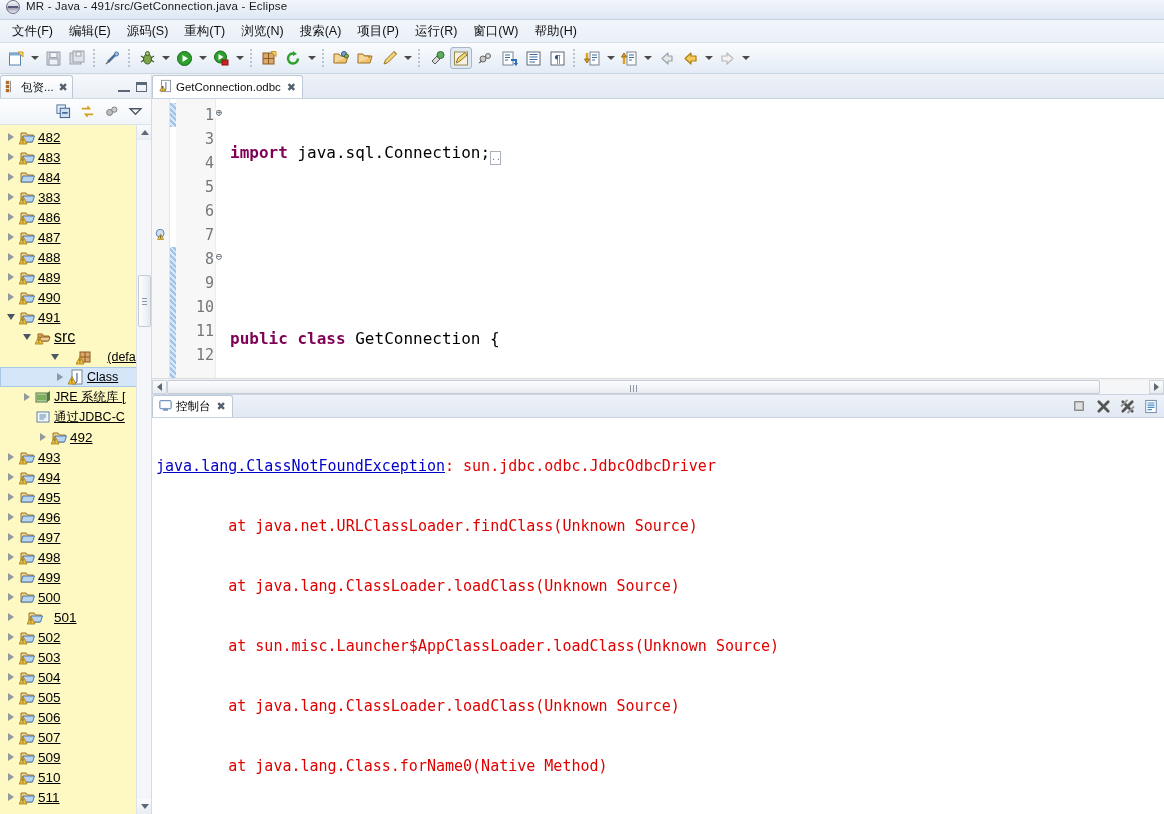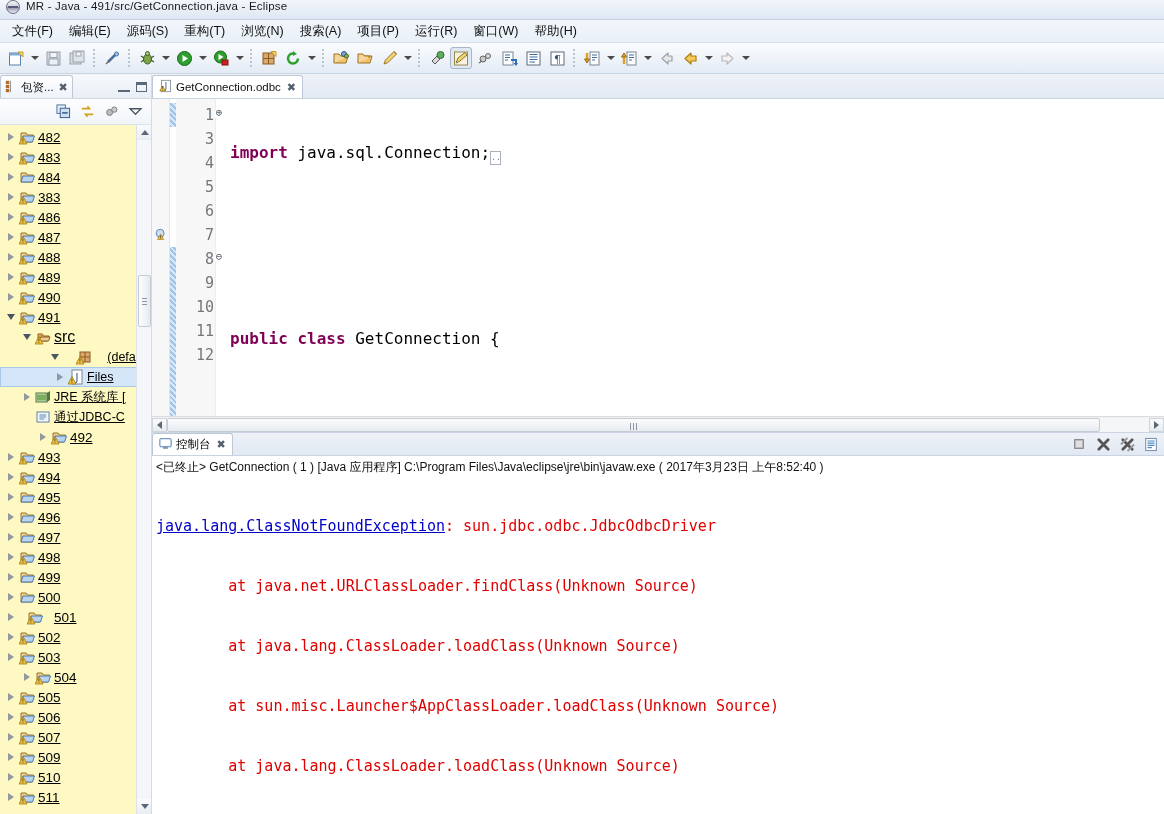--- a/index.html
+++ b/index.html
@@ -652,21 +652,21 @@
             <div class="trow" style="padding-left: 52px; background: rgb(212, 230, 248); border: 1px solid rgb(168, 200, 232); height: 20px;">
               <span class="arrow">
                 <span class="tri-r"></span>
               </span>
               <span class="ticon"><svg width="16" height="16" viewBox="0 0 16 16">
                   <rect x="4" y="1" width="10" height="14" fill="#fff" stroke="#7a8594"></rect>
                   <text x="9" y="12" font-size="10" text-anchor="middle" fill="#2a4f8a" font-family="DejaVu Sans, sans-serif">J</text>
                   <path d="M0 15 L4 7.5 L8 15 Z" fill="#f2c240" stroke="#a07a10" stroke-width="0.8"></path>
                   <text x="4" y="14.3" font-size="6" text-anchor="middle" fill="#000" font-family="DejaVu Sans, sans-serif">!</text>
                 </svg></span>
-              <span class="tlabel" style="font-size: 12.5px;">Files</span>
+              <span class="tlabel" style="font-size: 12.5px;">Class</span>
             </div>
             <div class="trow" style="padding-left: 20px;">
               <span class="arrow">
                 <span class="tri-r"></span>
               </span>
               <span class="ticon"><svg width="16" height="16" viewBox="0 0 16 16">
                   <rect x="1" y="4" width="11" height="9" fill="#cfe0c0" stroke="#4d7a3a"></rect>
                   <rect x="2" y="5.5" width="9" height="6" fill="#7fae5f"></rect>
                   <path d="M12 4 L15 2 L15 11 L12 13 Z" fill="#4d7a3a"></path>
                 </svg></span>
@@ -808,21 +808,21 @@
                 <span class="tri-r"></span>
               </span>
               <span class="ticon"><svg width="16" height="16" viewBox="0 0 16 16">
                   <path d="M2 13 V4 H7 L8.5 6 H14.5 L13 13 Z" fill="#f3d18a" stroke="#9a7524"></path>
                   <path d="M2 13 L4 7 H15.5 L13.5 13 Z" fill="#b9d4f0" stroke="#4a7aad"></path>
                   <path d="M0 15 L4 7.5 L8 15 Z" fill="#f2c240" stroke="#a07a10" stroke-width="0.8"></path>
                   <text x="4" y="14.3" font-size="6" text-anchor="middle" fill="#000" font-family="DejaVu Sans, sans-serif">!</text>
                 </svg></span>
               <span class="tlabel">503</span>
             </div>
-            <div class="trow" style="padding-left: 20px;">
+            <div class="trow" style="padding-left: 4px;">
               <span class="arrow">
                 <span class="tri-r"></span>
               </span>
               <span class="ticon"><svg width="16" height="16" viewBox="0 0 16 16">
                   <path d="M2 13 V4 H7 L8.5 6 H14.5 L13 13 Z" fill="#f3d18a" stroke="#9a7524"></path>
                   <path d="M2 13 L4 7 H15.5 L13.5 13 Z" fill="#b9d4f0" stroke="#4a7aad"></path>
                   <path d="M0 15 L4 7.5 L8 15 Z" fill="#f2c240" stroke="#a07a10" stroke-width="0.8"></path>
                   <text x="4" y="14.3" font-size="6" text-anchor="middle" fill="#000" font-family="DejaVu Sans, sans-serif">!</text>
                 </svg></span>
               <span class="tlabel">504</span>
@@ -1044,26 +1044,26 @@
             </span>
             <span class="cbtn">
               <svg width="14" height="15" viewBox="0 0 16 16">
                 <rect x="2" y="1" width="12" height="14" fill="#fff" stroke="#5f7fa5"></rect>
                 <path d="M4 4 H12 M4 6.5 H12 M4 9 H12 M4 11.5 H9" stroke="#4a8ac0" stroke-width="1.3"></path>
               </svg>
             </span>
           </div>
         </div>
 
-        <div class="console-head">&lt;已终止&gt; GetConnection ( 1 )  [Java 应用程序] C:\Program Files\Java\eclipse\jre\bin\javaw.exe ( 2017年3月23日 上午8:52:40 )</div>
 
         <div class="console-out">
           <div class="coline"><span class="link">java.lang.ClassNotFoundException</span><span>: sun.jdbc.odbc.JdbcOdbcDriver</span></div>
           <div class="coline"><span>        at java.net.URLClassLoader.findClass(Unknown Source)</span></div>
           <div class="coline"><span>        at java.lang.ClassLoader.loadClass(Unknown Source)</span></div>
           <div class="coline"><span>        at sun.misc.Launcher$AppClassLoader.loadClass(Unknown Source)</span></div>
           <div class="coline"><span>        at java.lang.ClassLoader.loadClass(Unknown Source)</span></div>
+          <div class="coline"><span>        at java.lang.Class.forName0(Native Method)</span></div>
         </div>
       </div>
 
     </div>
   </div>
 </div>
 
 </body></html>

